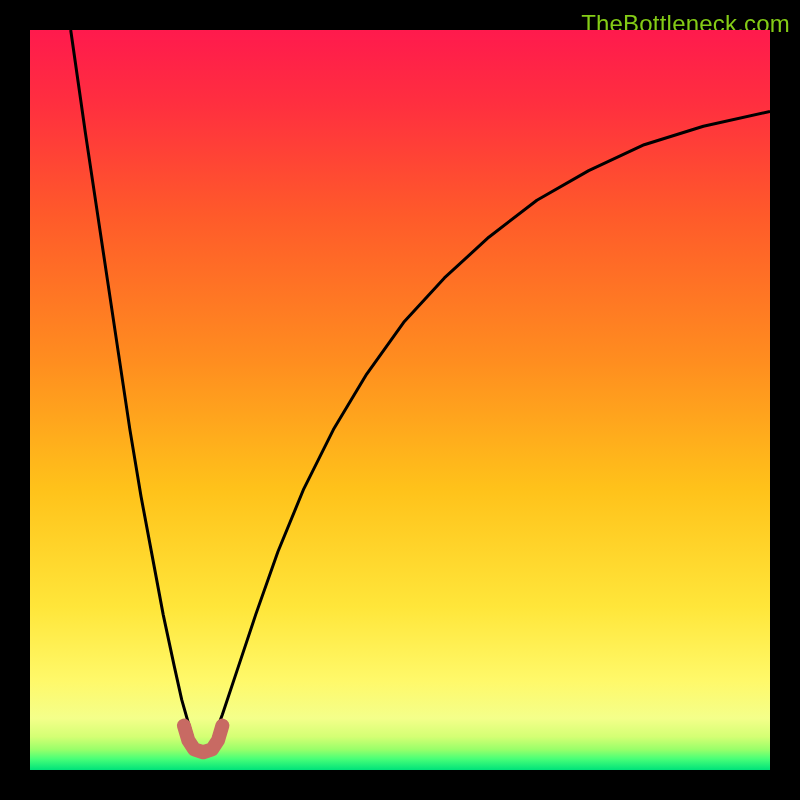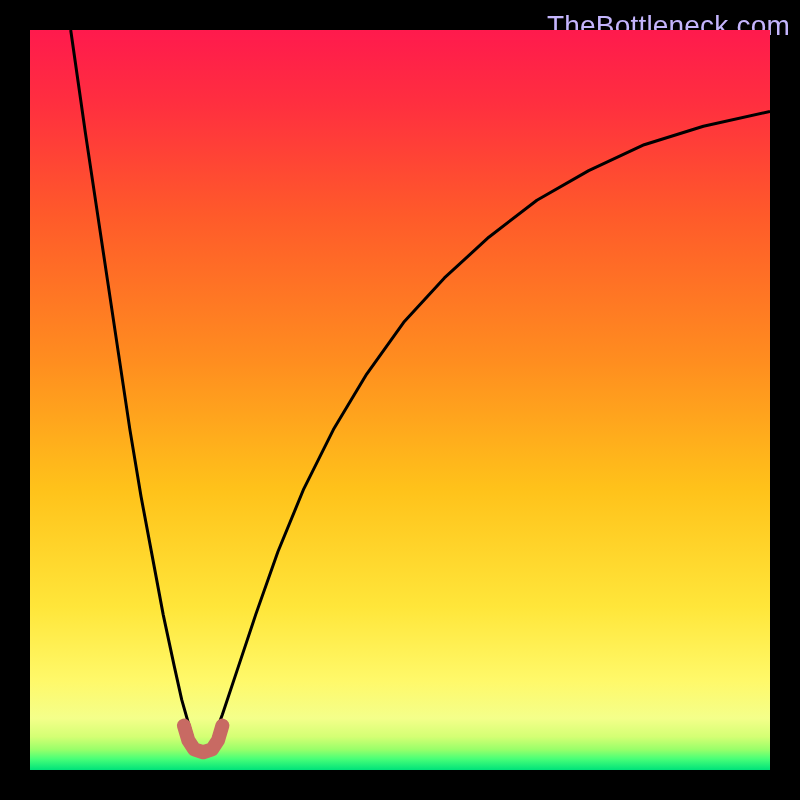--- a/index.html
+++ b/index.html
@@ -23,22 +23,22 @@
     position: absolute;
     left: 0;
     top: 0;
     width: 740px;
     height: 740px;
   }
   .watermark {
     position: absolute;
     top: 10px;
     right: 10px;
-    color: #c4b5fd;
-    font-size: 28px;
+    color: #84cc16;
+    font-size: 24px;
     font-weight: 500;
     letter-spacing: 0.2px;
   }
 </style>
 </head>
 <body>
 
 <div class="watermark">TheBottleneck.com</div>
 
 <div class="frame">

